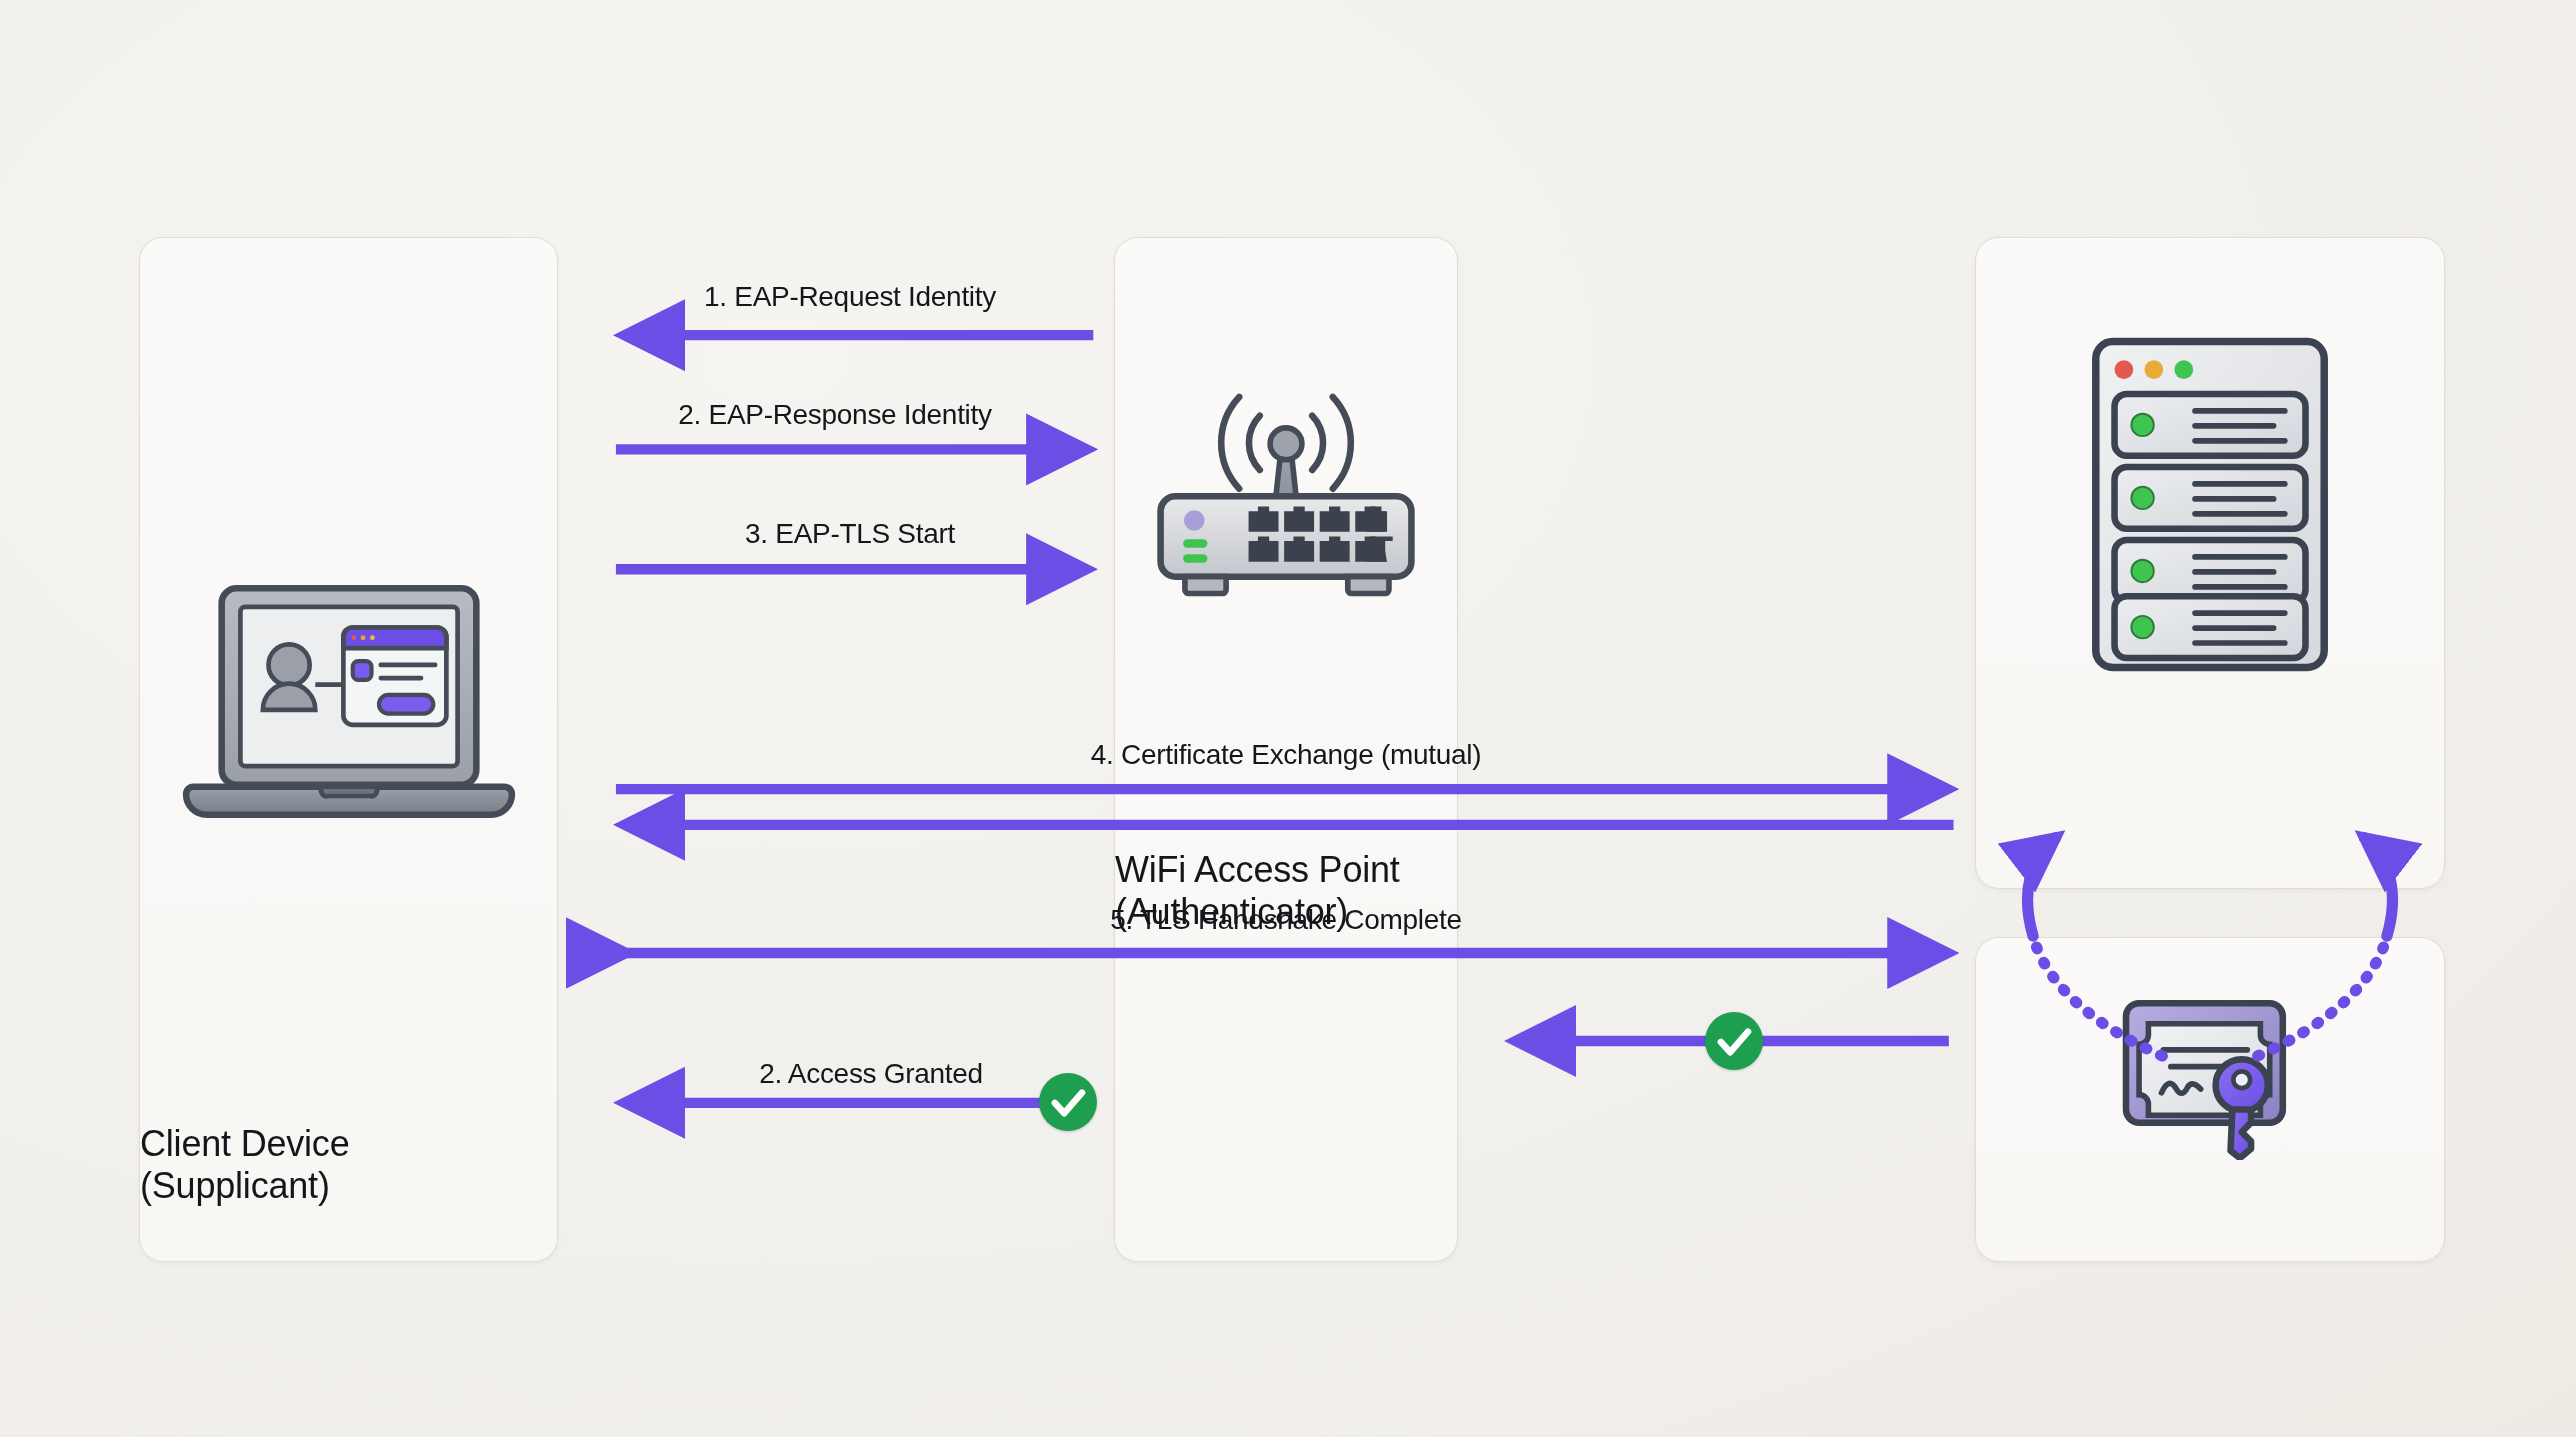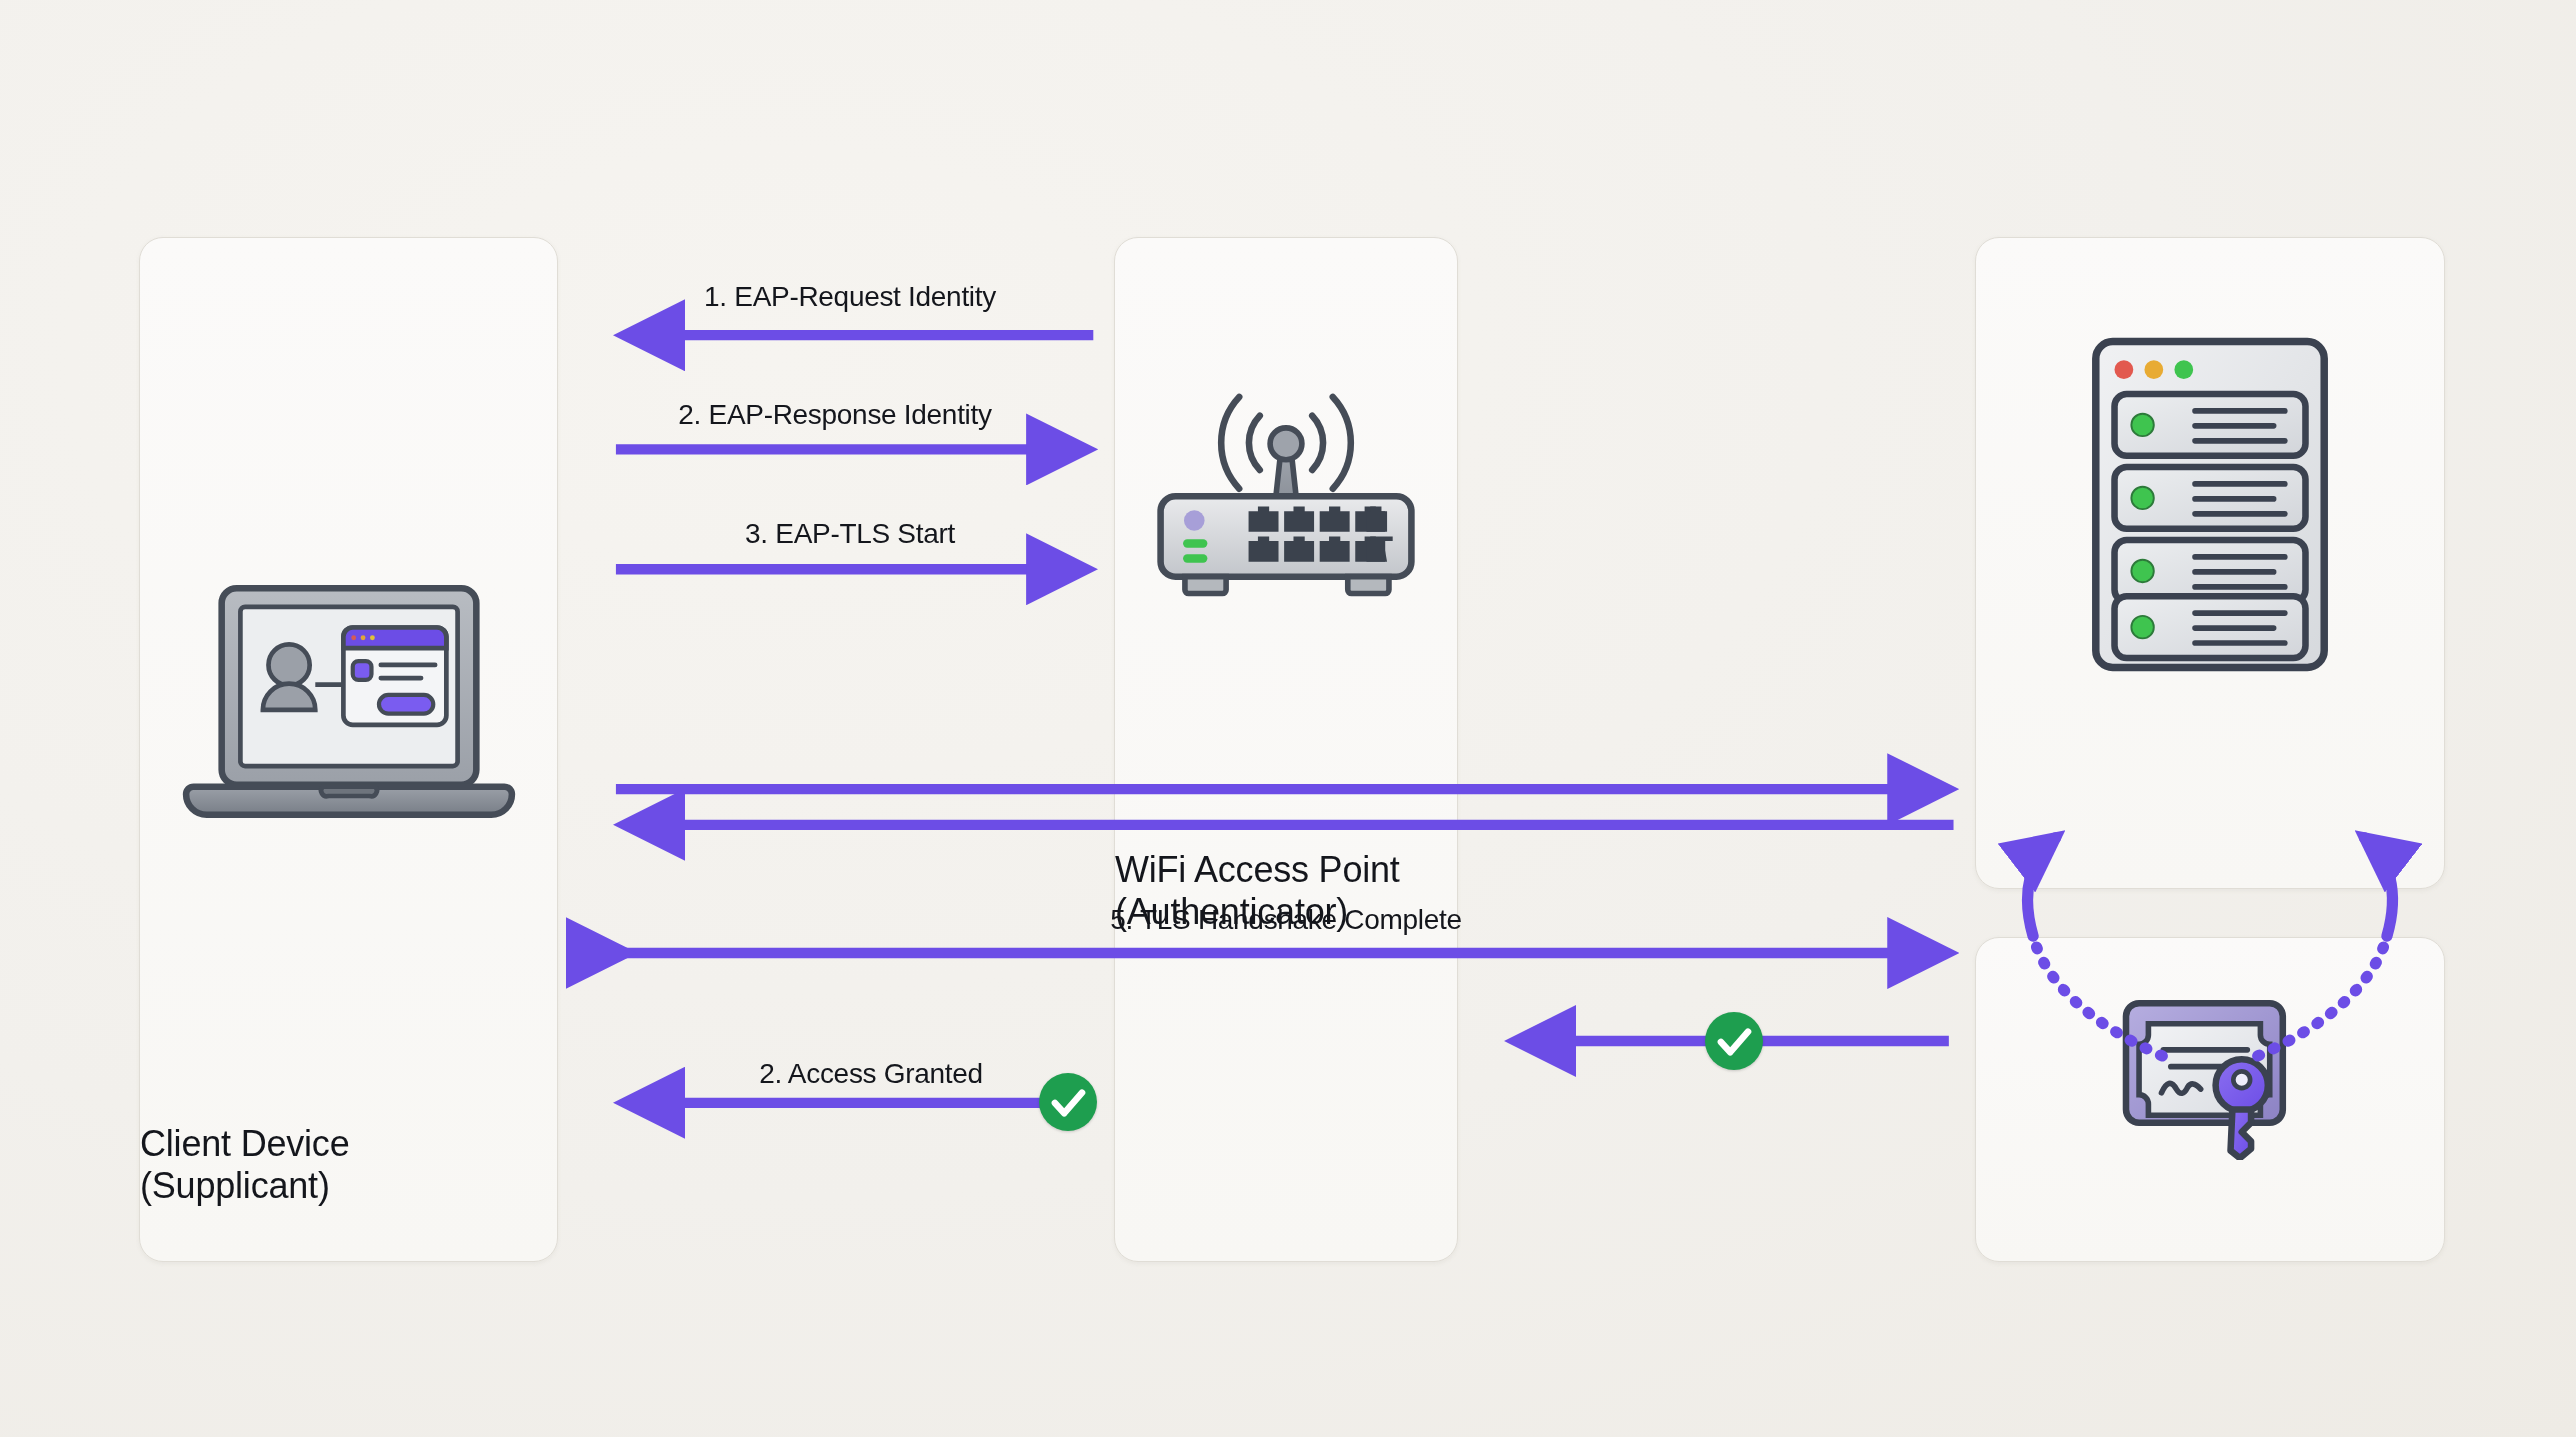--- a/index.html
+++ b/index.html
@@ -313,20 +313,21 @@
       <path d="M2310 1128 C2235 1095 2185 1050 2172 1000" stroke-dasharray="2 16"></path>
       <path d="M2172 1000 C2158 952 2170 915 2196 895" marker-end="url(#ahCurve)"></path>
       <path d="M2412 1128 C2487 1095 2537 1050 2550 1000" stroke-dasharray="2 16"></path>
       <path d="M2550 1000 C2564 952 2552 915 2526 895" marker-end="url(#ahCurve)"></path>
     </g>
   </svg>
 
   <div class="step-label" style="left: 850px; top: 283px;">1. EAP-Request Identity</div>
   <div class="step-label" style="left: 835px; top: 401px;">2. EAP-Response Identity</div>
   <div class="step-label" style="left: 850px; top: 520px;">3. EAP-TLS Start</div>
+  <div class="step-label" style="left: 1286px; top: 741px;">4. Certificate Exchange (mutual)</div>
   <div class="step-label" style="left: 1286px; top: 906px;">5. TLS Handshake Complete</div>
   <div class="step-label" style="left: 871px; top: 1060px;">2. Access Granted</div>
 
   <div class="check-badge" style="left: 1039px; top: 1073px;">
     <svg viewBox="0 0 62 62" width="58" height="58">
       <path d="M17 32 l10 11 l19 -22" fill="none" stroke="#ffffff" stroke-width="7" stroke-linecap="round" stroke-linejoin="round"></path>
     </svg>
   </div>
 
   <div class="check-badge" style="left: 1705px; top: 1012px;">

